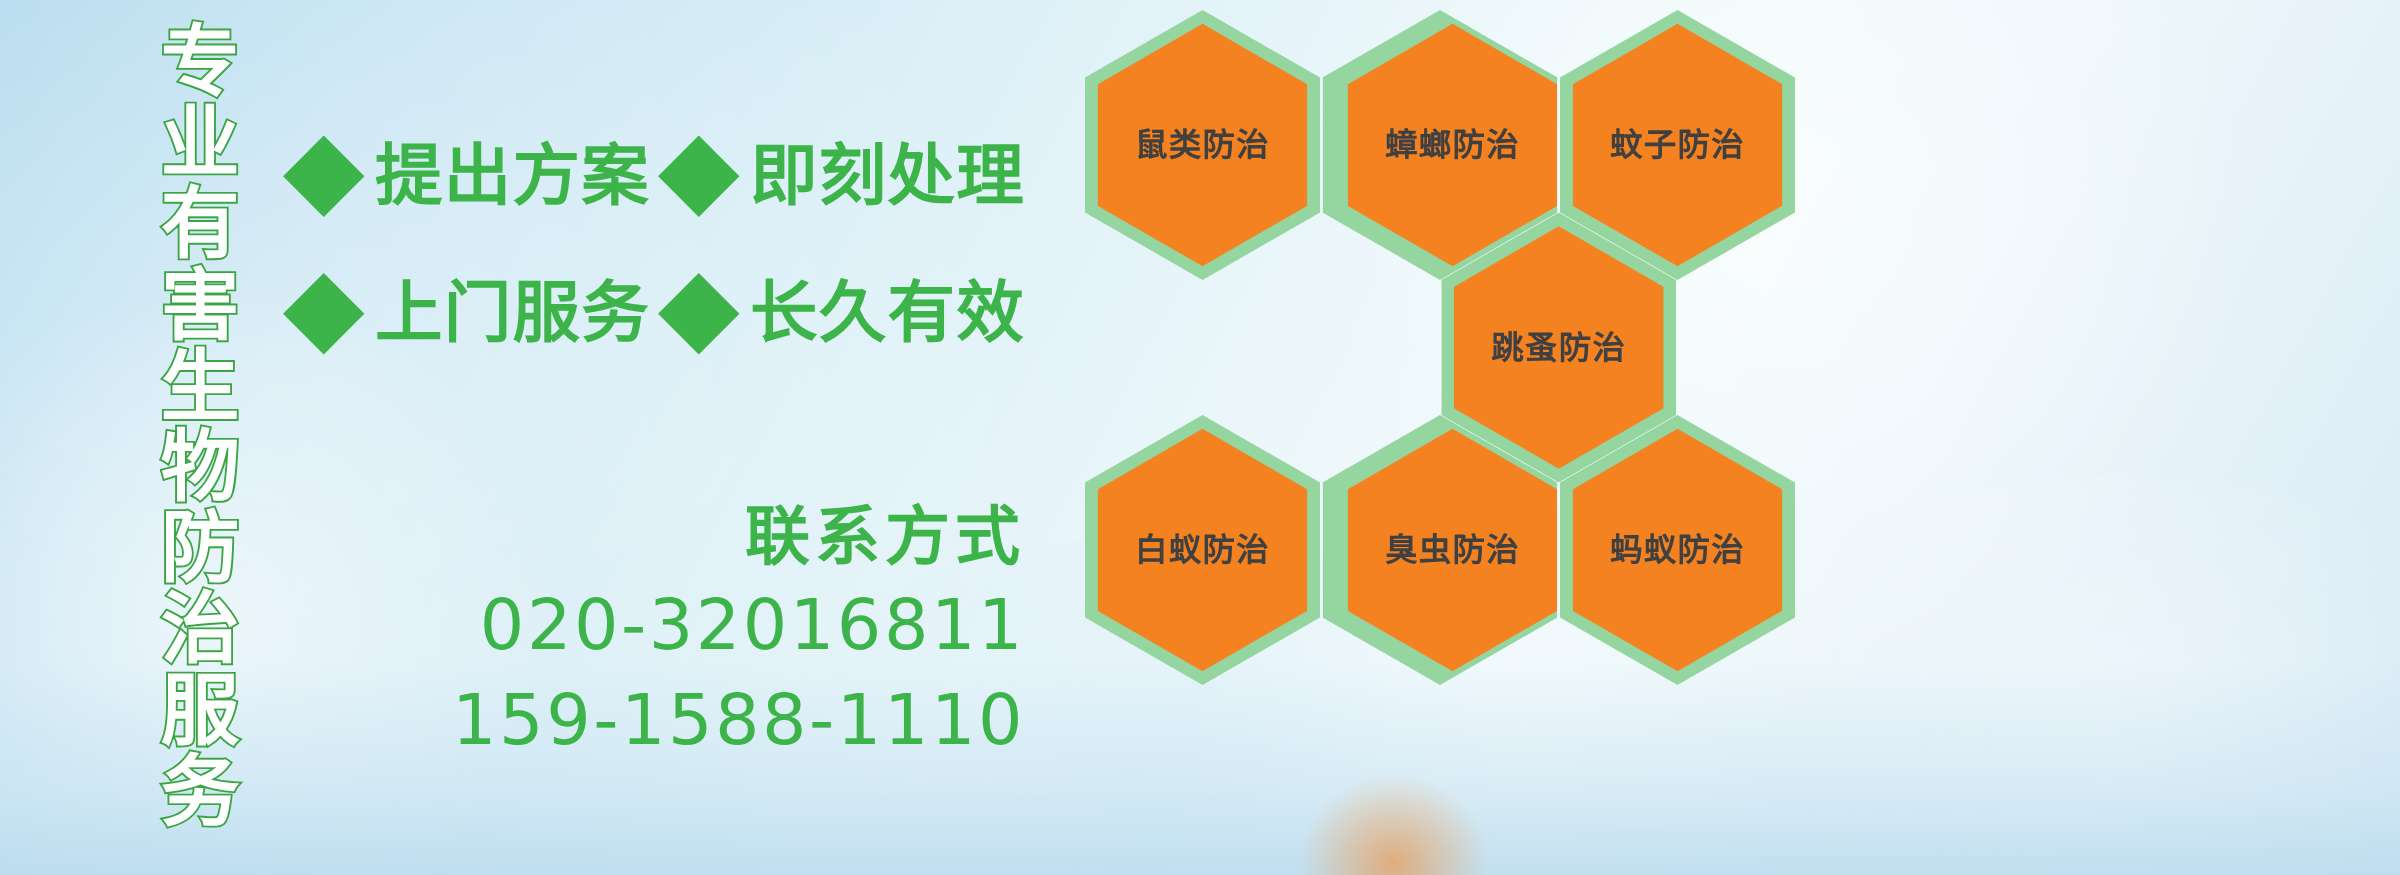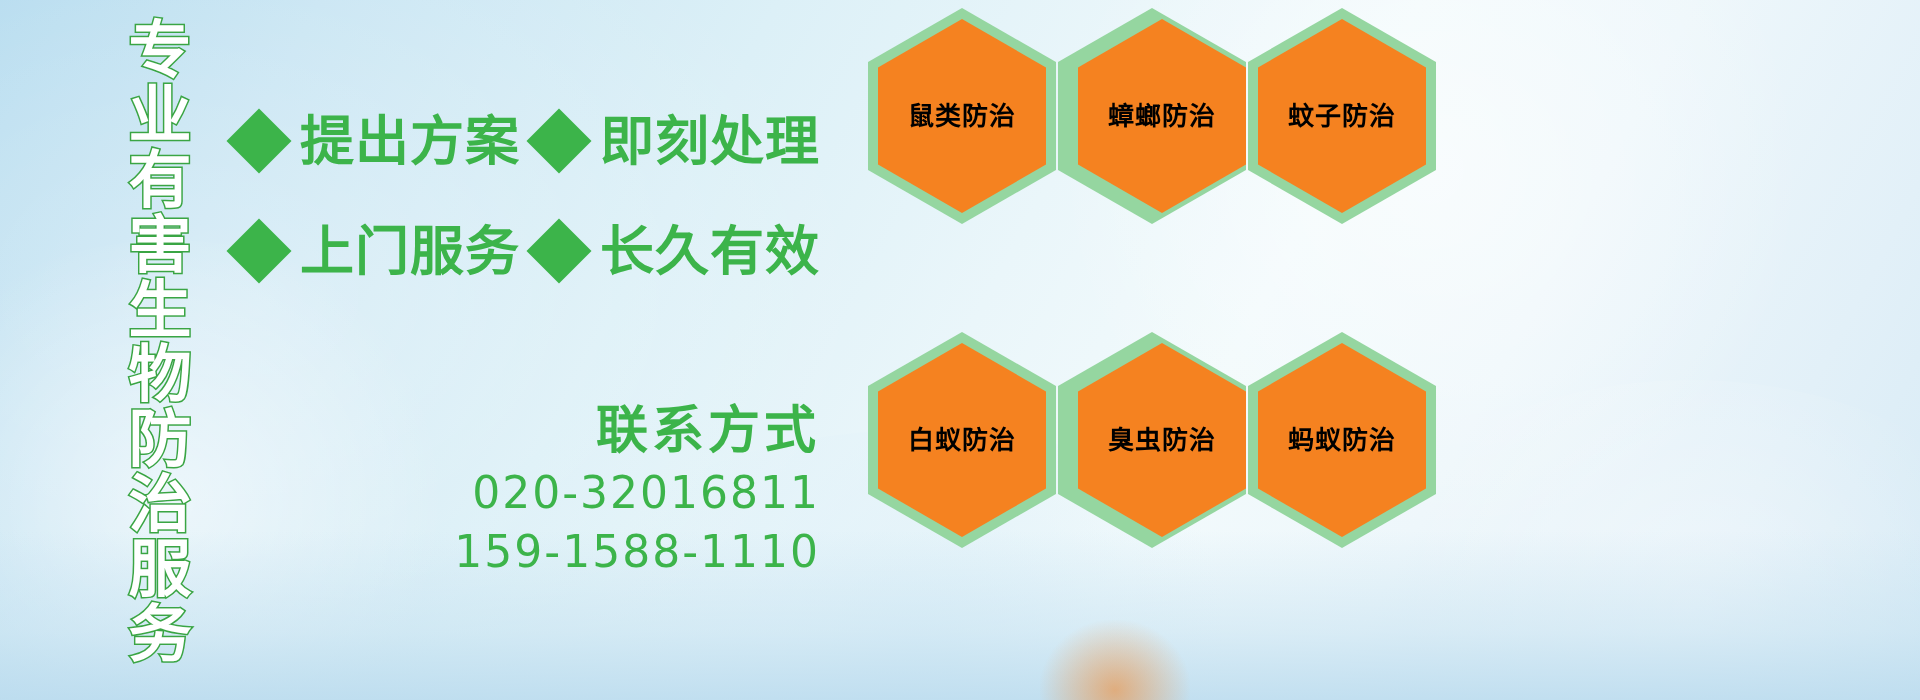--- a/index.html
+++ b/index.html
@@ -123,21 +123,21 @@
     text-align: right;
   }
   .contact-title {
     font-size: 52px;
     font-weight: 700;
     color: #3cb44a;
     letter-spacing: 4px;
     line-height: 1.25;
   }
   .contact-phone {
-    font-size: 44px;
+    font-size: 56px;
     font-weight: 400;
     color: #3cb44a;
     letter-spacing: 2px;
     line-height: 1.35;
     font-family: "DejaVu Sans", "Liberation Sans", sans-serif;
   }
 
   
   .hexgrid {
     position: absolute;
@@ -161,21 +161,21 @@
     height: 194px;
     clip-path: polygon(50% 0%, 100% 25%, 100% 75%, 50% 100%, 0% 75%, 0% 25%);
     background: #f58220;
     display: flex;
     align-items: center;
     justify-content: center;
   }
   .hex-label {
     font-size: 26px;
     font-weight: 700;
-    color: #000000;
+    color: #404040;
     letter-spacing: 1px;
     white-space: nowrap;
     line-height: 1;
     text-align: center;
   }
 
   
   .hex.r0 { top: 8px; }
   .hex.r1 { top: 170px; }
   .hex.r2 { top: 332px; }
@@ -253,20 +253,25 @@
       </div>
     </div>
 
     <div class="hex r0 c2">
       <div class="hex-inner">
         <span class="hex-label">蚊子防治</span>
       </div>
     </div>
 
 
+    <div class="hex r1 m1">
+      <div class="hex-inner">
+        <span class="hex-label">跳蚤防治</span>
+      </div>
+    </div>
 
     <div class="hex r2 c0">
       <div class="hex-inner">
         <span class="hex-label">白蚁防治</span>
       </div>
     </div>
 
     <div class="hex r2 c2">
       <div class="hex-inner">
         <span class="hex-label">蚂蚁防治</span>

